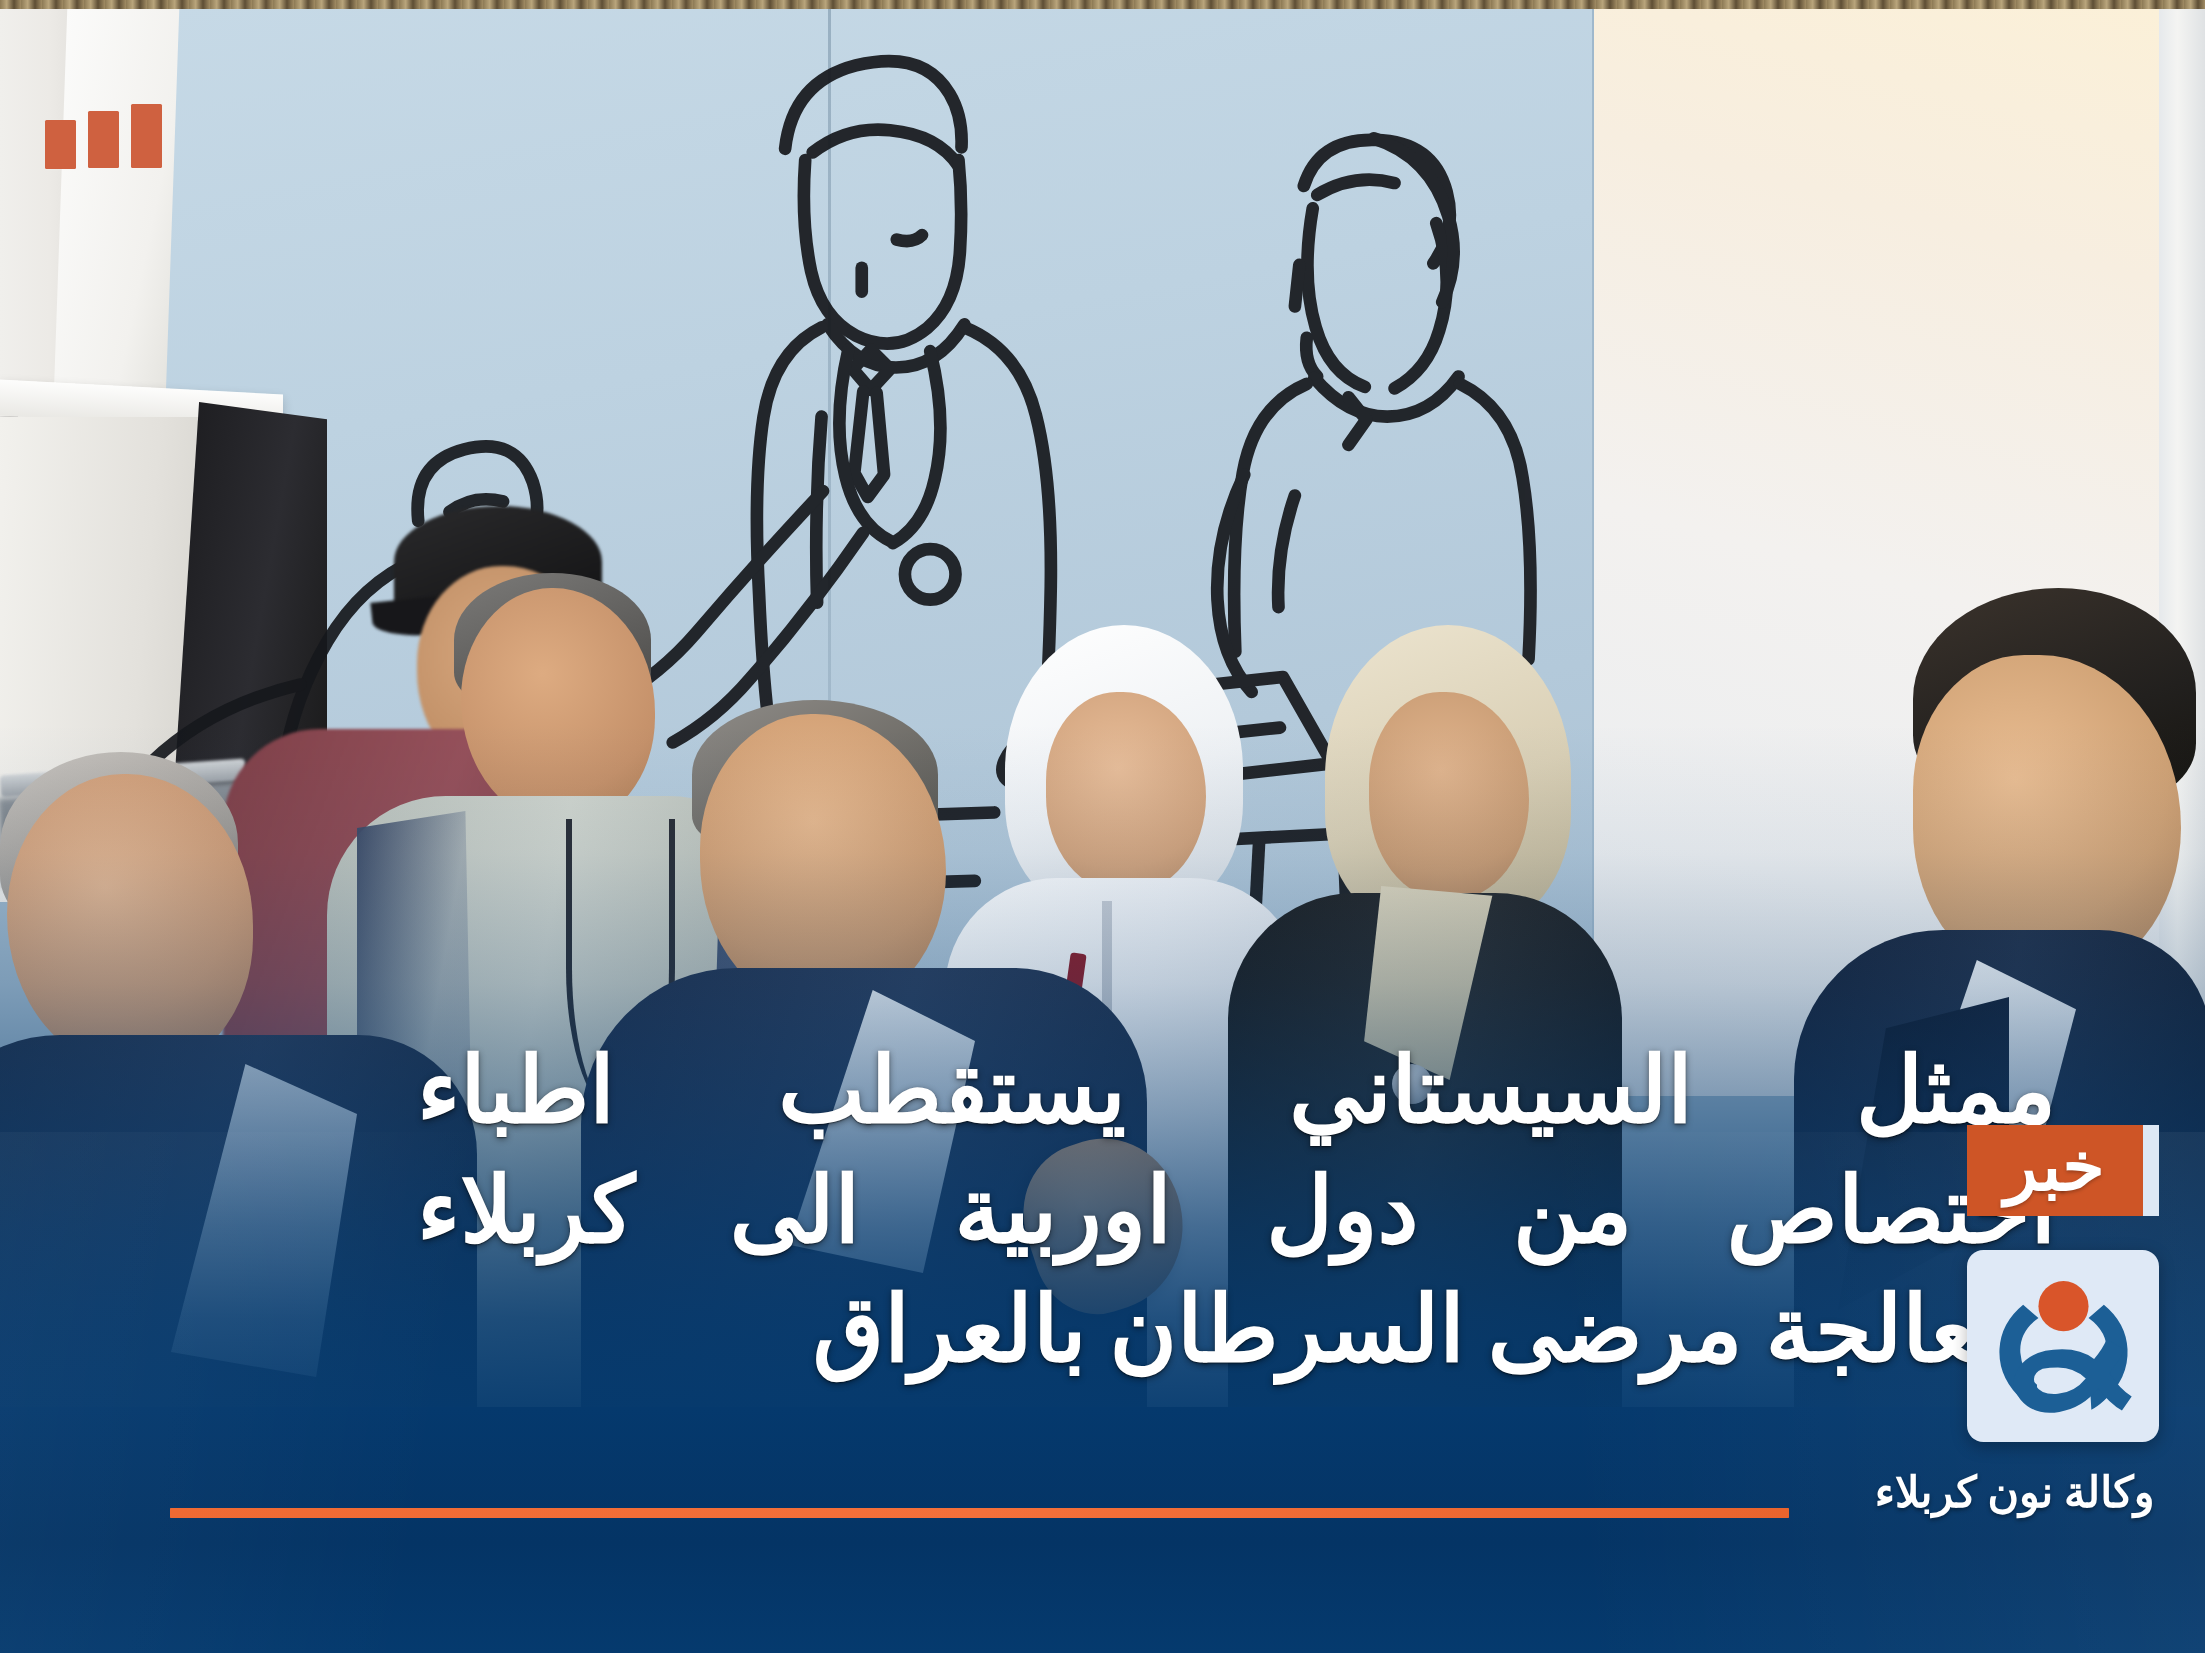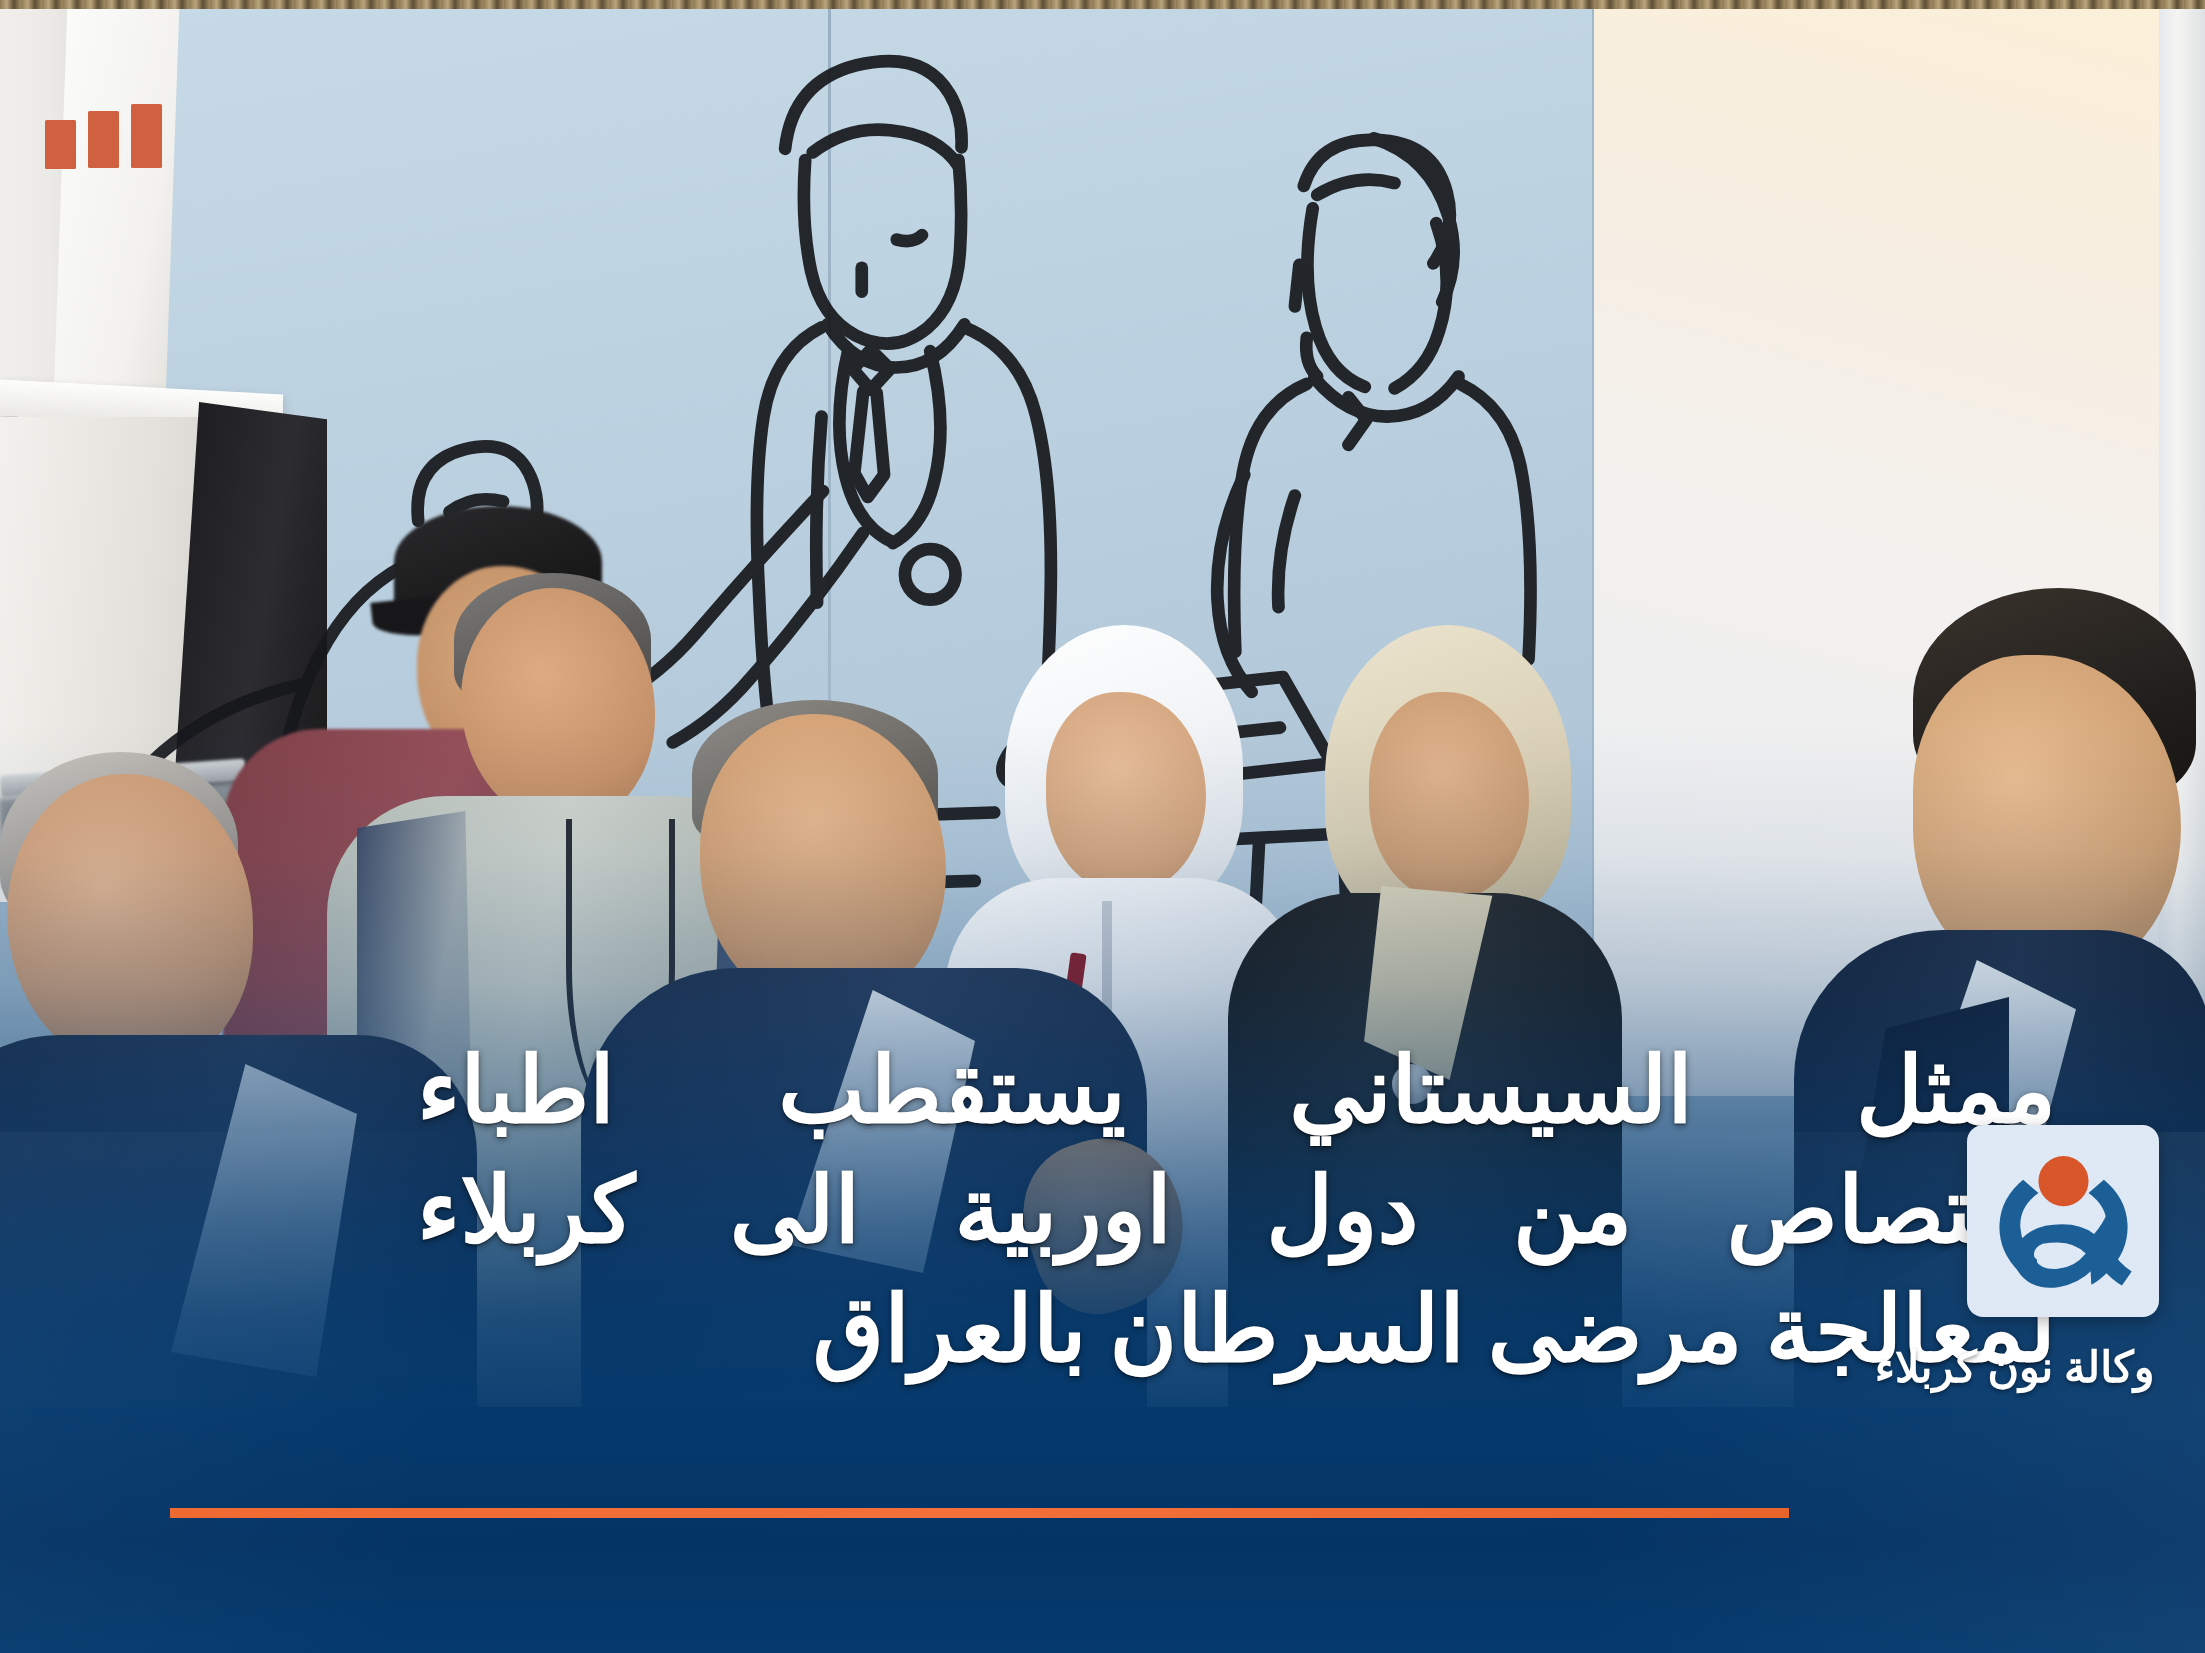--- a/index.html
+++ b/index.html
@@ -475,20 +475,26 @@
   <div class="headline">
     <span class="hl l1">ممثل السيستاني يستقطب اطباء</span>
     <span class="hl l2">اختصاص من دول اوربية الى كربلاء</span>
     <span class="hl l3">لمعالجة مرضى السرطان بالعراق</span>
   </div>
 
   <div class="rule"></div>
 
   <div class="brand">
 
+    <div class="badge-wrap">
+      <div class="badge-strip"></div>
+      <div class="badge">
+        <span>خبر</span>
+      </div>
+    </div>
 
     <div class="logo-tile">
       <svg viewBox="0 0 240 240" aria-hidden="true">
 
         <circle cx="120" cy="62" r="36" fill="#d9552a"></circle>
 
         <path d="M62 60 q-32 26 -34 64 q-2 42 34 74 q10 9 18 13 l2 -36 q-22 -18 -24 -46 q-2 -30 26 -50 z" fill="#1c5f96"></path>
 
         <path d="M178 60 q32 26 34 64 q2 42 -34 74 q-10 9 -18 13 l-2 -36 q22 -18 24 -46 q2 -30 -26 -50 z" fill="#1c5f96"></path>
 

